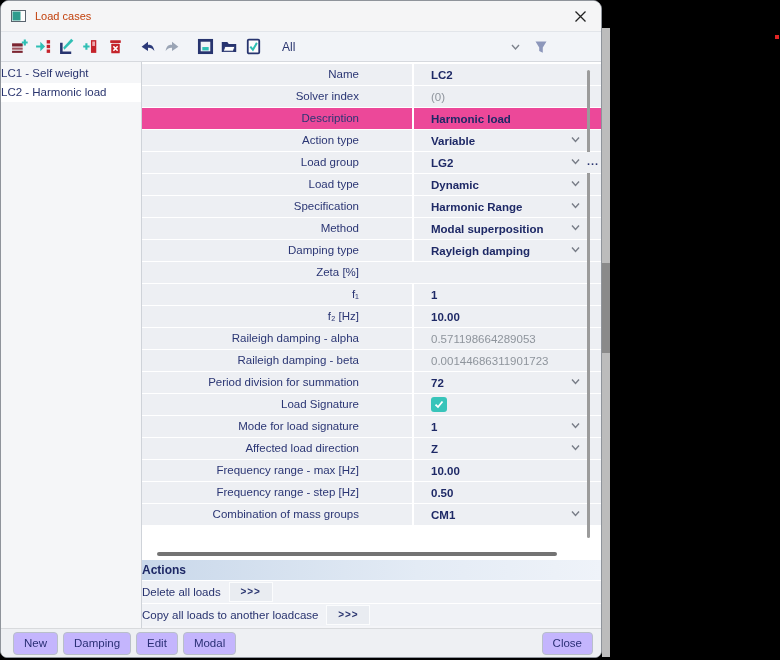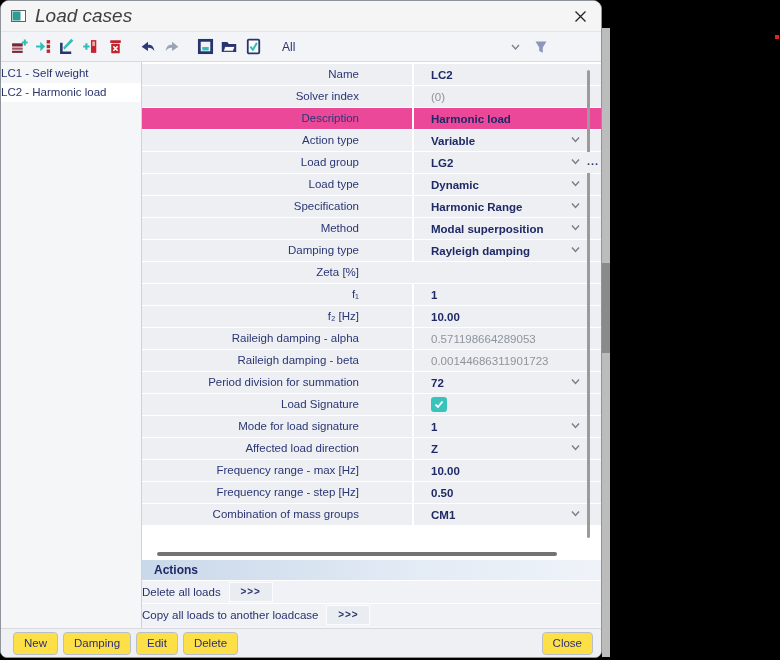--- a/index.html
+++ b/index.html
@@ -11,21 +11,21 @@
   }
   .dialog{
     position:absolute;left:0;top:0;width:602px;height:658px;
     background:#fff;border:1px solid #8f949b;border-radius:9px 9px 7px 7px;
     box-sizing:border-box;display:flex;flex-direction:column;overflow:hidden;
   }
   
   .titlebar{height:30px;flex:0 0 30px;display:flex;align-items:center;
     background:#f5f5f6;padding:0 10px;box-sizing:border-box;}
   .title-icon{margin-right:9px;display:flex;}
-  .title-text{font-size:19px;color:#404040;font-style:italic;}
+  .title-text{font-size:11px;color:#c2410c;}
   .close-btn{margin-left:auto;display:flex;align-items:center;justify-content:center;
     width:22px;height:22px;cursor:pointer;}
   
   .toolbar{height:31px;flex:0 0 31px;display:flex;align-items:center;
     background:#f2f4f8;border-top:1px solid #e2e5ea;border-bottom:1px solid #d6d9de;
     padding:0 8px;box-sizing:border-box;}
   .tb-group{display:flex;align-items:center;gap:4px;margin-right:13px;}
   .tb-btn{width:20px;height:20px;display:flex;align-items:center;justify-content:center;cursor:pointer;}
   .tb-combo{flex:1;display:flex;align-items:center;height:24px;cursor:pointer;}
   .tb-combo .combo-value{font-size:12px;color:#2a356f;padding-left:6px;}
@@ -53,33 +53,33 @@
   .pellipsis{position:absolute;right:0px;top:0;width:16px;text-align:center;font-size:11px;
     font-weight:700;color:#2a356f;line-height:19px;letter-spacing:1px;cursor:pointer;}
   .pcheckbox{width:16px;height:15px;border-radius:3px;background:#38c4ba;display:flex;
     align-items:center;justify-content:center;cursor:pointer;}
   .vscrollbar{position:absolute;right:11px;top:8px;width:3px;height:468px;background:#9b9b9b;border-radius:2px;}
   
   .hscroll{flex:0 0 12px;position:relative;background:#fff;}
   .hscroll-thumb{position:absolute;left:15px;top:4px;width:400px;height:4px;background:#737373;border-radius:2px;cursor:pointer;}
   
   .actions-header{flex:0 0 20px;background:linear-gradient(90deg,#c9d8ea 0%,#e3ebf5 60%,#eff3f9 100%);
-    display:flex;align-items:center;padding-left:12px;}
+    display:flex;align-items:center;padding-left:0;}
   .actions-header span{font-size:12px;font-weight:700;color:#1e2966;}
   .action-row{height:22px;margin-top:1px;background:#f0f2f6;display:flex;align-items:center;
     justify-content:flex-start;padding-right:4px;}
   .action-label{font-size:11.5px;color:#27326e;margin-right:8px;white-space:nowrap;}
   .action-btn{width:44px;height:20px;background:#e9ecf1;border:1px solid #fbfcfd;
     font-size:10px;font-weight:700;color:#2a356f;letter-spacing:1px;text-align:center;
     line-height:18px;box-sizing:border-box;cursor:pointer;}
   .actions-filler{flex:1;background:#f4f5f8;}
   
   .footer{flex:0 0 29px;background:#eef0f3;border-top:1px solid #d8dadd;display:flex;
     align-items:center;padding:0 8px 0 12px;box-sizing:border-box;gap:5px;}
-  .btn{height:23px;padding:0 10px;min-width:40px;background:#fde047;border:1px solid #b9bfca;
+  .btn{height:23px;padding:0 10px;min-width:40px;background:#c4b5fd;border:1px solid #b9bfca;
     border-radius:4px;font-size:11.5px;color:#2a2f75;font-family:inherit;cursor:pointer;}
   .btn-close{margin-left:auto;}
   
   .outer-scroll-strip{position:absolute;left:602px;top:28px;width:8px;height:629px;background:#bcbcbc;}
   .outer-scroll-thumb{position:absolute;left:0;top:235px;width:8px;height:90px;background:#8a8a8a;}
   .red-dot{position:absolute;left:775px;top:35px;width:4px;height:4px;background:#e02424;}
 </style>
 </head>
 <body>
 
@@ -394,21 +394,21 @@
         </div>
       <div class="actions-filler"></div>
     </div>
   </div>
 
   <div class="footer">
     <span id="footer-btns" style="display:flex;gap:5px;">
         <button class="btn">New</button>
         <button class="btn">Damping</button>
         <button class="btn">Edit</button>
-        <button class="btn">Delete</button>
+        <button class="btn">Modal</button>
       </span>
     <button class="btn btn-close">Close</button>
   </div>
 
 </div>
 
 <div class="outer-scroll-strip">
   <div class="outer-scroll-thumb"></div>
 </div>
 <div class="red-dot"></div>

